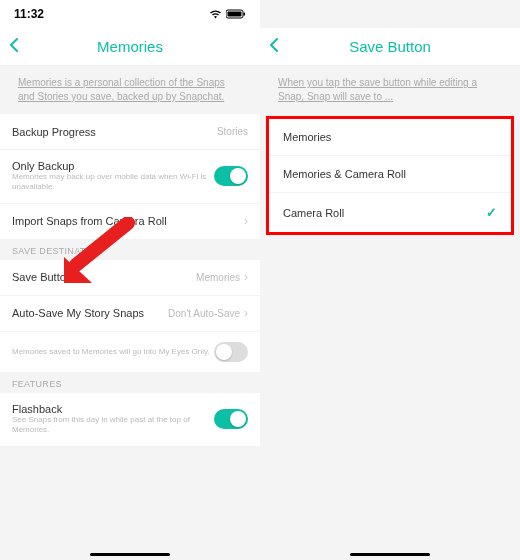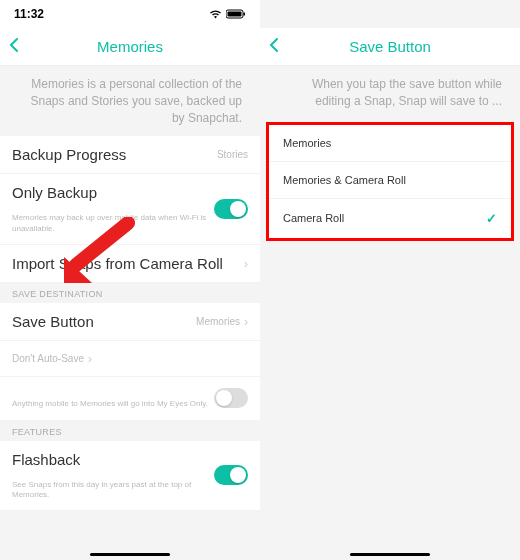--- a/index.html
+++ b/index.html
@@ -7,26 +7,26 @@
     .container { display: flex; width: 100%; height: 100%; }
     .screen { width: 260px; height: 560px; position: relative; background: #f4f4f4; }
     .screen-left { background: #f4f4f4; }
     .screen-right { background: #f4f4f4; }
     .status-bar { height: 28px; display: flex; justify-content: space-between; align-items: center; padding: 0 14px; background: #fff; font-size: 12px; font-weight: 600; color: #000; gap: 20px; }
     .status-bar.blank { visibility: hidden; }
     .status-icons { display: flex; gap: 4px; align-items: center; }
     .header { height: 38px; display: flex; align-items: center; justify-content: center; position: relative; background: #fff; border-bottom: 1px solid #eee; }
     .back-btn { position: absolute; left: 8px; color: #0dbfa5; font-size: 20px; font-weight: 300; }
     .header-title { color: #0dbfa5; font-size: 15px; font-weight: 500; }
-    .subtext { font-size: 12px; color: #aaa; text-align: right; padding: 10px 18px; line-height: 1.4; background: #f4f4f4; }
+    .subtext { font-size: 10px; color: #aaa; text-align: left; padding: 10px 18px; line-height: 1.4; background: #f4f4f4; text-decoration: underline; }
     .section-label { font-size: 9px; color: #aaa; font-weight: 500; padding: 6px 12px 4px; letter-spacing: 0.3px; }
     .row { background: #fff; padding: 10px 12px; display: flex; justify-content: space-between; align-items: center; border-bottom: 1px solid #f2f2f2; position: relative; min-height: 36px; }
     .row:last-child { border-bottom: none; }
-    .row-main { font-size: 15px; color: #333; }
-    .row-sub { font-size: 8px; color: #bbb; margin-top: 12px; line-height: 1.3; }
+    .row-main { font-size: 11px; color: #333; }
+    .row-sub { font-size: 8px; color: #bbb; margin-top: 0; line-height: 1.3; }
     .row-left { display: flex; flex-direction: column; flex: 1; }
     .row-right { display: flex; align-items: center; gap: 4px; font-size: 10px; color: #bbb; }
     .chevron { color: #ccc; font-size: 12px; }
     .toggle { width: 34px; height: 20px; border-radius: 10px; position: relative; }
     .toggle.on { background: #0dbfa5; }
     .toggle.off { background: #ddd; }
     .toggle-knob { width: 16px; height: 16px; background: #fff; border-radius: 50%; position: absolute; top: 2px; box-shadow: 0 1px 2px rgba(0,0,0,0.2); }
     .toggle.on .toggle-knob { right: 2px; }
     .toggle.off .toggle-knob { left: 2px; }
     .home-indicator { position: absolute; bottom: 4px; left: 50%; transform: translateX(-50%); width: 80px; height: 3px; background: #000; border-radius: 2px; }
@@ -102,41 +102,44 @@
       <div class="row-left">
           <span class="row-main">Save Button</span>
         </div>
       <div class="row-right">
           <span>Memories</span>
           <span class="chevron">›</span>
         </div>
     </div>
 
     <div class="row">
+      <div class="row-left">
+          <span class="row-main">Auto-Save My Story Snaps</span>
+        </div>
       <div class="row-right">
           <span>Don't Auto-Save</span>
           <span class="chevron">›</span>
         </div>
     </div>
 
     <div class="row">
       <div class="row-left">
-        <span class="row-sub">Anything mobile to Memories will go into My Eyes Only.</span>
+        <span class="row-sub">Memories saved to Memories will go into My Eyes Only.</span>
       </div>
       <div class="toggle off">
           <div class="toggle-knob"></div>
         </div>
     </div>
 
     <div class="section-label">FEATURES</div>
 
     <div class="row">
       <div class="row-left">
         <span class="row-main">Flashback</span>
-        <span class="row-sub">See Snaps from this day in years past at the top of Memories.</span>
+        <span class="row-sub">See Snaps from this day in while past at the top of Memories.</span>
       </div>
       <div class="toggle on">
           <div class="toggle-knob"></div>
         </div>
     </div>
 
     <svg class="arrow-pointer" width="90" height="70" viewBox="0 0 90 70">
       <path d="M70 6 L18 48" stroke="#e71f1f" stroke-width="14" stroke-linecap="round"></path>
       <path d="M6 40 L6 66 L34 66 Z" fill="#e71f1f"></path>
     </svg>

